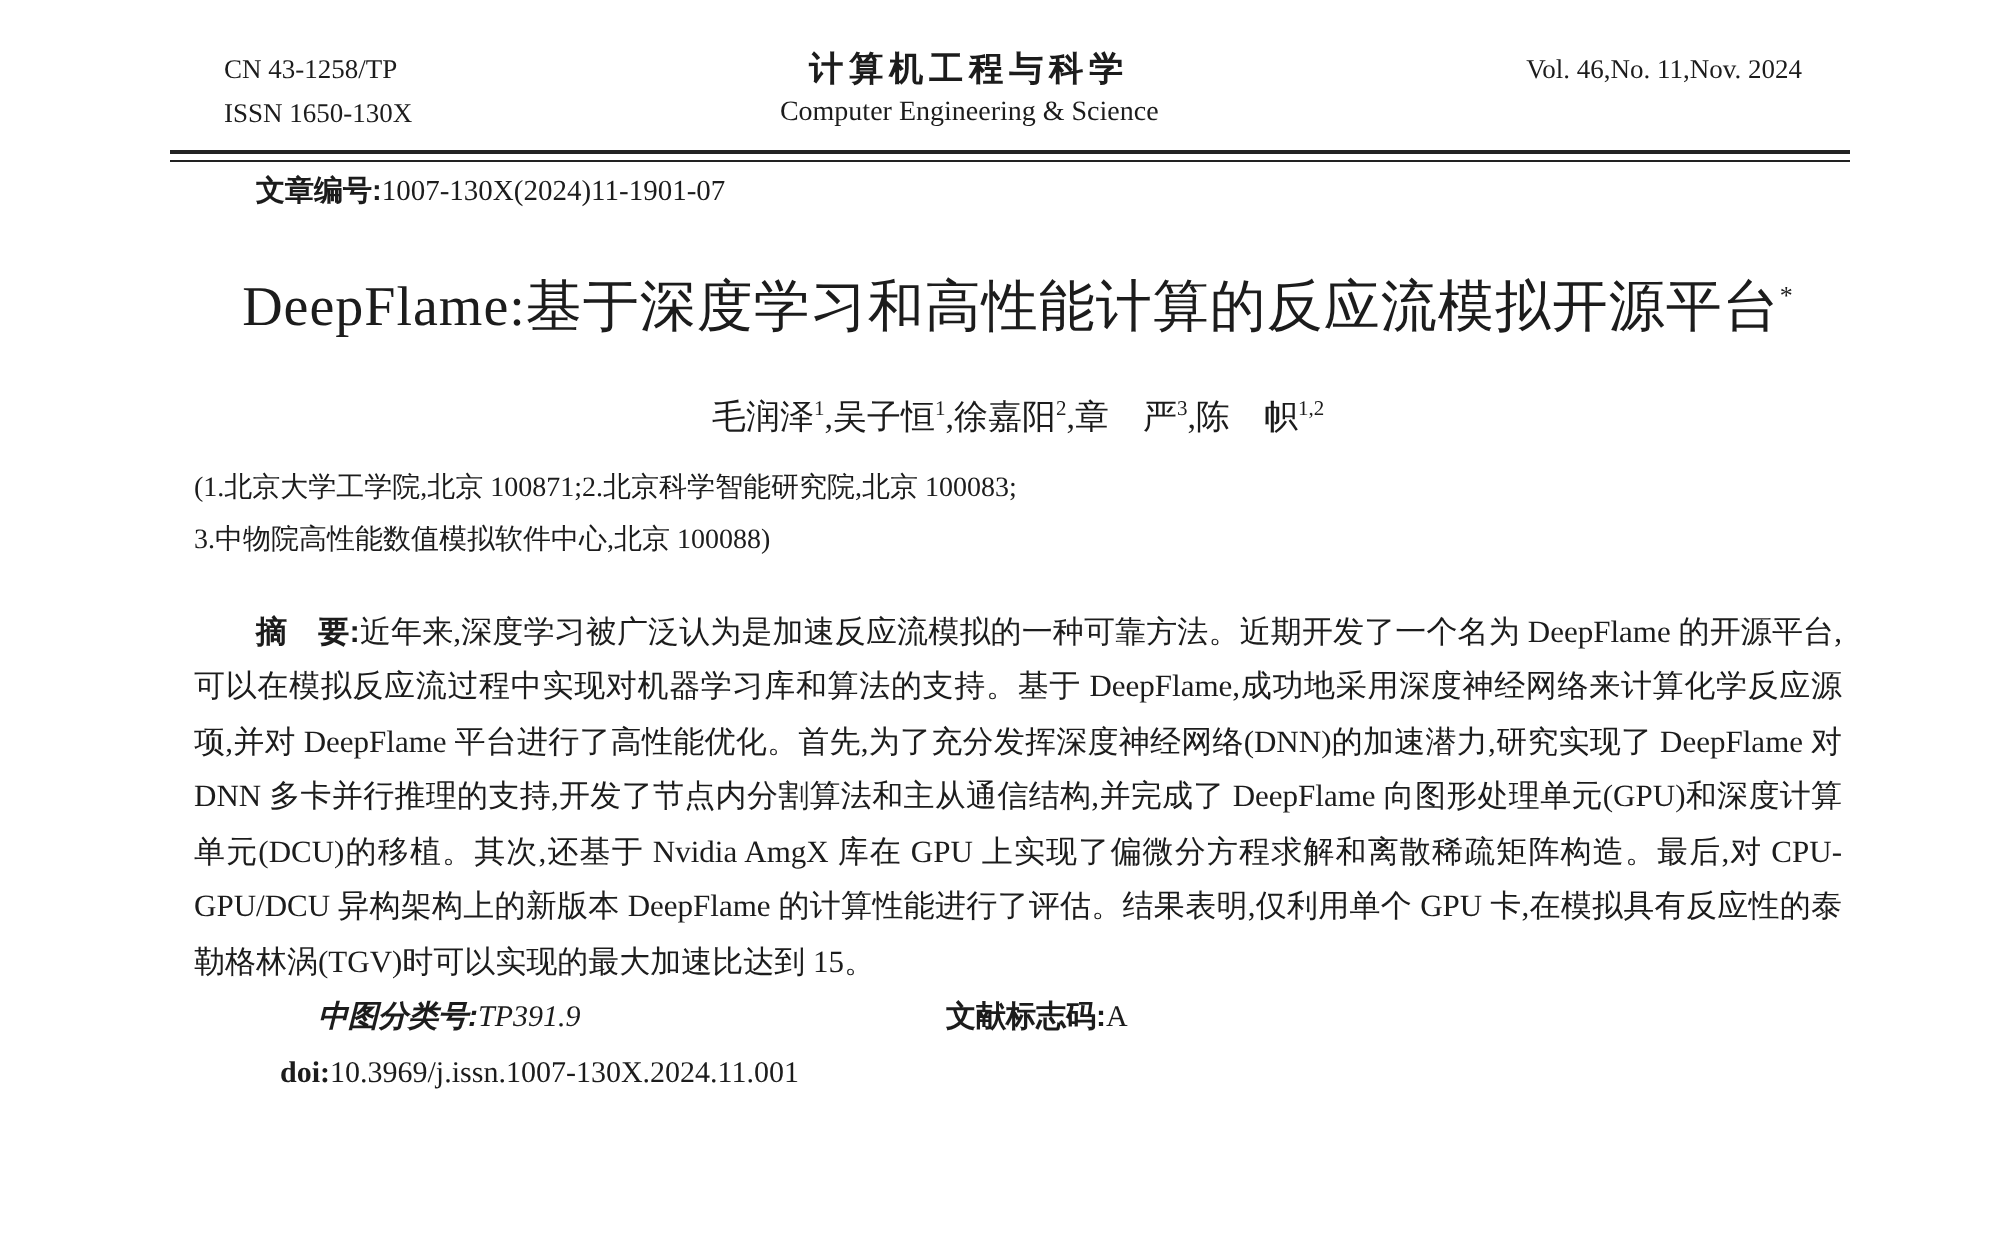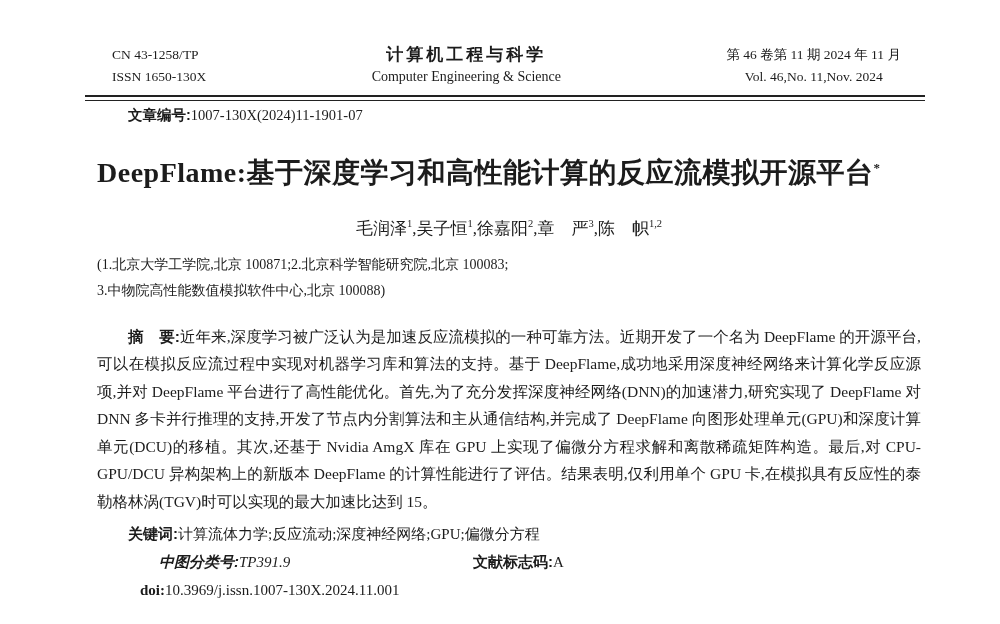--- a/index.html
+++ b/index.html
@@ -3,21 +3,21 @@
 <meta charset="utf-8">
 <style>
   html,body { margin:0; padding:0; }
   body {
     width:1000px; height:624px;
     background:#ffffff;
     color:#1c1c1c;
     font-family:"Liberation Serif","DejaVu Serif",serif;
     overflow:hidden;
   }
-  .page { box-sizing:border-box; width:1000px; height:624px; padding-top:44px; }
+  .page { box-sizing:border-box; width:1000px; height:624px; padding-top:24px; }
 
   
   .head-wrap { margin:0 75px 0 85px; }
   .header-row {
     display:flex; justify-content:space-between; align-items:flex-start;
     padding:0 24px 0 27px;
   }
   .jh-left, .jh-right { font-size:13.5px; line-height:22px; }
   .jh-right { text-align:center; }
   .jh-center { text-align:center; }
@@ -36,22 +36,22 @@
   .body-wrap { margin:0 79px 0 97px; }
 
   .zh-label {
     font-family:"Liberation Sans","DejaVu Sans",sans-serif;
     font-weight:bold;
   }
 
   .article-number { margin-top:5px; font-size:14.5px; text-indent:31px; }
 
   .title {
-    margin:25px 0 0 0; 
-    font-size:28px; font-weight:bold; line-height:36px;
+    margin:25px 0 0 0; text-align:center;
+    font-size:28px; font-weight:normal; line-height:36px;
     letter-spacing:0.5px;
   }
   .title sup { font-size:13px; vertical-align:super; }
 
   .authors { margin-top:21px; text-align:center; font-size:17px; line-height:24px; }
   .authors sup { font-size:10.5px; vertical-align:super; }
 
   .affils { margin-top:11px; text-align:left; font-size:14px; line-height:26px; }
 
   .abstract {
@@ -74,21 +74,20 @@
     <div class="header-row">
       <div class="jh-left">
         <div>CN 43-1258/TP</div>
         <div>ISSN 1650-130X</div>
       </div>
       <div class="jh-center">
         <div class="jname-zh">计算机工程与科学</div>
         <div class="jname-en">Computer Engineering &amp; Science</div>
       </div>
       <div class="jh-right">
-        <div>第 46 卷第 11 期 2024 年 11 月</div>
         <div>Vol. 46,No. 11,Nov. 2024</div>
       </div>
     </div>
     <div class="double-rule"></div>
   </div>
 
   <div class="body-wrap">
 
     <div class="article-number">
       <span class="zh-label">文章编号:</span><span>1007-130X(2024)11-1901-07</span>
@@ -104,23 +103,20 @@
 
     <div class="affils">
       <div>(1.北京大学工学院,北京 100871;2.北京科学智能研究院,北京 100083;</div>
       <div>3.中物院高性能数值模拟软件中心,北京 100088)</div>
     </div>
 
     <p class="abstract">
       <span class="zh-label">摘　要:</span><span>近年来,深度学习被广泛认为是加速反应流模拟的一种可靠方法。近期开发了一个名为 DeepFlame 的开源平台,可以在模拟反应流过程中实现对机器学习库和算法的支持。基于 DeepFlame,成功地采用深度神经网络来计算化学反应源项,并对 DeepFlame 平台进行了高性能优化。首先,为了充分发挥深度神经网络(DNN)的加速潜力,研究实现了 DeepFlame 对 DNN 多卡并行推理的支持,开发了节点内分割算法和主从通信结构,并完成了 DeepFlame 向图形处理单元(GPU)和深度计算单元(DCU)的移植。其次,还基于 Nvidia AmgX 库在 GPU 上实现了偏微分方程求解和离散稀疏矩阵构造。最后,对 CPU-GPU/DCU 异构架构上的新版本 DeepFlame 的计算性能进行了评估。结果表明,仅利用单个 GPU 卡,在模拟具有反应性的泰勒格林涡(TGV)时可以实现的最大加速比达到 15。</span>
     </p>
 
-    <p class="meta-line kw-line">
-      <span class="zh-label">关键词:</span><span>计算流体力学;反应流动;深度神经网络;GPU;偏微分方程</span>
-    </p>
 
     <p class="meta-line">
       <span class="clc-first"><span class="zh-label">中图分类号:</span><span>TP391.9</span></span><span><span class="zh-label">文献标志码:</span><span>A</span></span>
     </p>
 
     <p class="meta-line">
       <span class="doi-label">doi:</span><span>10.3969/j.issn.1007-130X.2024.11.001</span>
     </p>
 
   </div>

